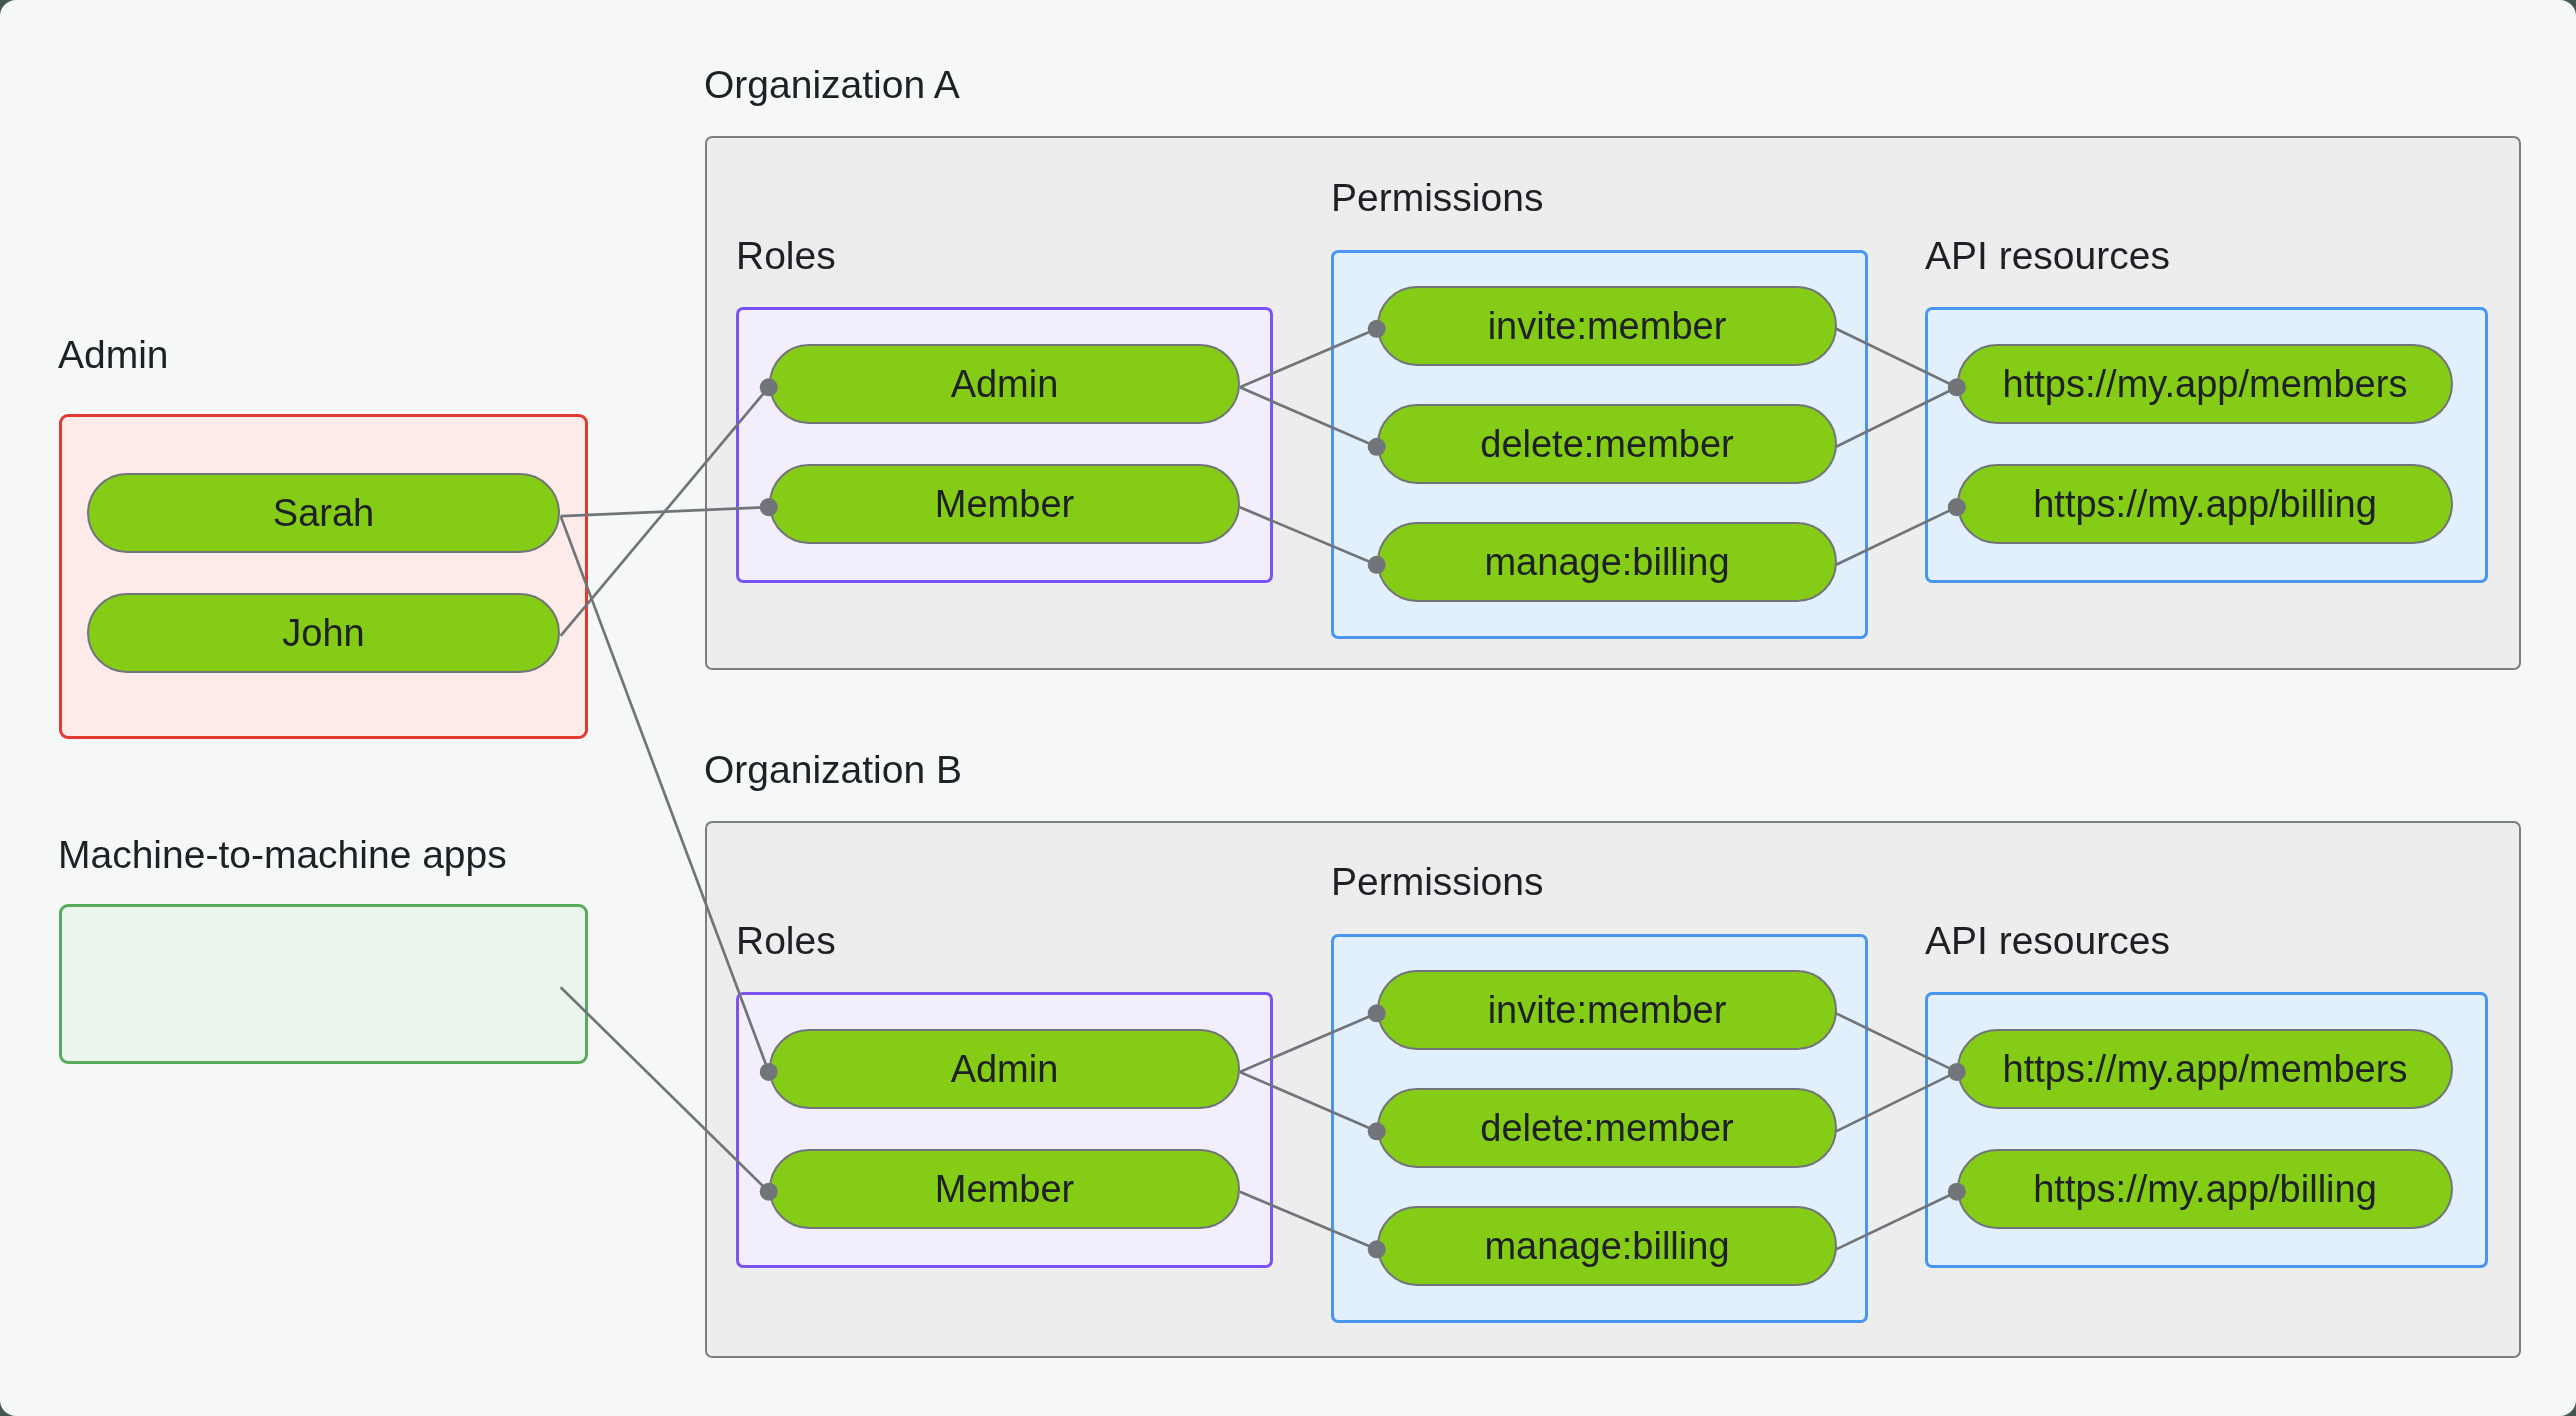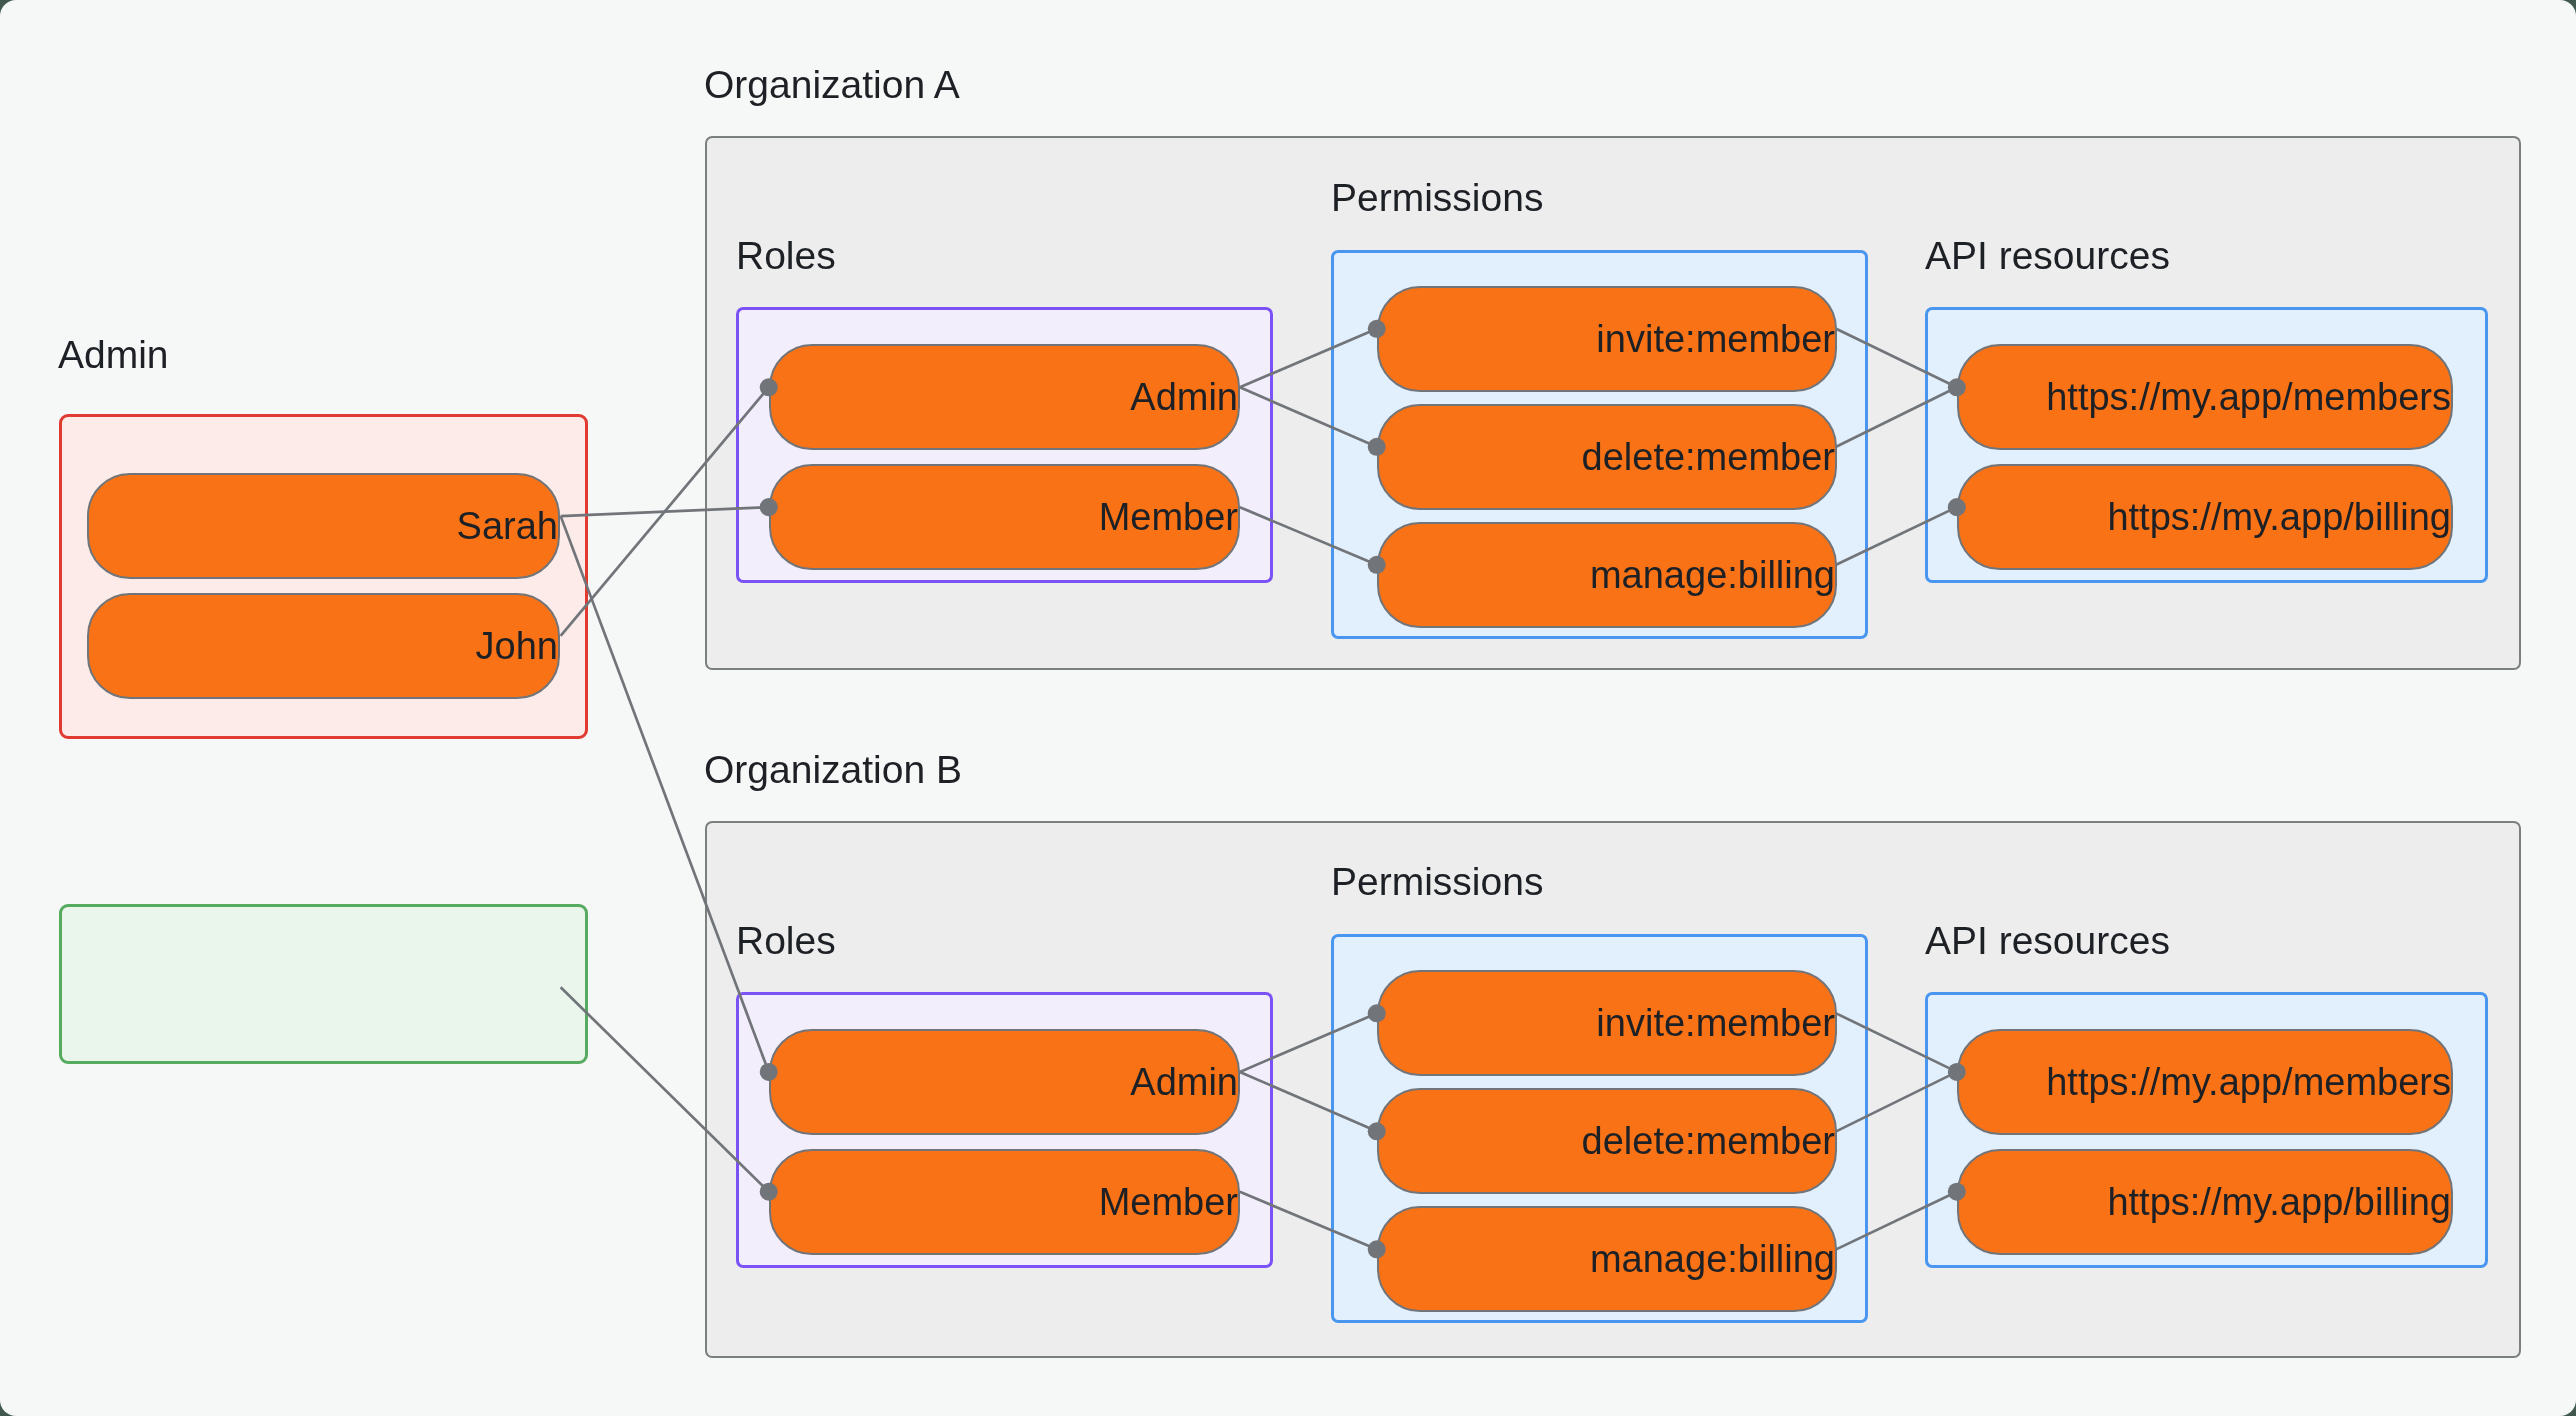--- a/index.html
+++ b/index.html
@@ -62,27 +62,27 @@
     border:3.6px solid var(--purple-border);
     border-radius:7.2px;
   }
   .zone.perms, .zone.api{
     background:var(--blue-fill);
     border:3.6px solid var(--blue-border);
     border-radius:7.2px;
   }
   .pill{
     position:absolute;
-    height:106px;
-    background:#f97316;
+    height:80px;
+    background:#84cc16;
     border:2.7px solid var(--pill-border);
     border-radius:43px;
     display:flex;
     align-items:center;
-    justify-content:flex-end;
+    justify-content:center;
     font-size:38px;
     white-space:nowrap;
     z-index:20;
   }
   svg.edges{
     position:absolute;
     left:0;top:0;
     width:2576px;height:1416px;
     z-index:30;
     pointer-events:none;
@@ -102,20 +102,21 @@
 
   <div class="section-label" style="left:58px;top:333px;">Admin</div>
   <div class="zone users" style="left:59px;top:414px;width:529px;height:325px;"></div>
   <div class="pill" style="left:87px;top:473px;width:473px;">
     <span>Sarah</span>
   </div>
   <div class="pill" style="left:87px;top:593px;width:473px;">
     <span>John</span>
   </div>
 
+  <div class="section-label" style="left:58px;top:833px;">Machine-to-machine apps</div>
   <div class="zone m2m" style="left:59px;top:904px;width:529px;height:160px;"></div>
 
   <div class="section-label" style="left:704px;top:63px;">Organization A</div>
   <div class="zone org" style="left:705px;top:136px;width:1816px;height:534px;"></div>
 
   <div class="section-label" style="left:736px;top:234px;">Roles</div>
   <div class="zone roles" style="left:736px;top:307px;width:537px;height:276px;"></div>
   <div class="pill" style="left:769px;top:344px;width:471px;">
     <span>Admin</span>
   </div>

